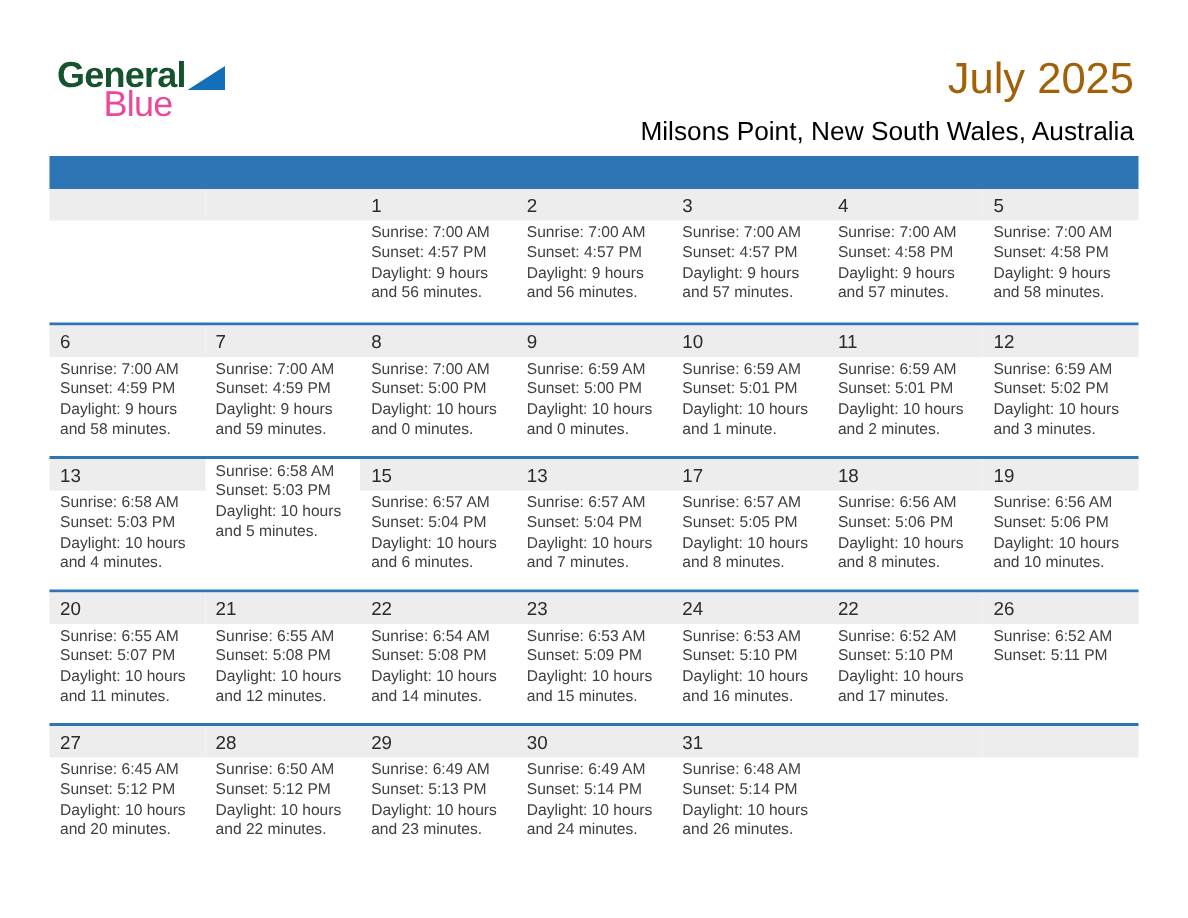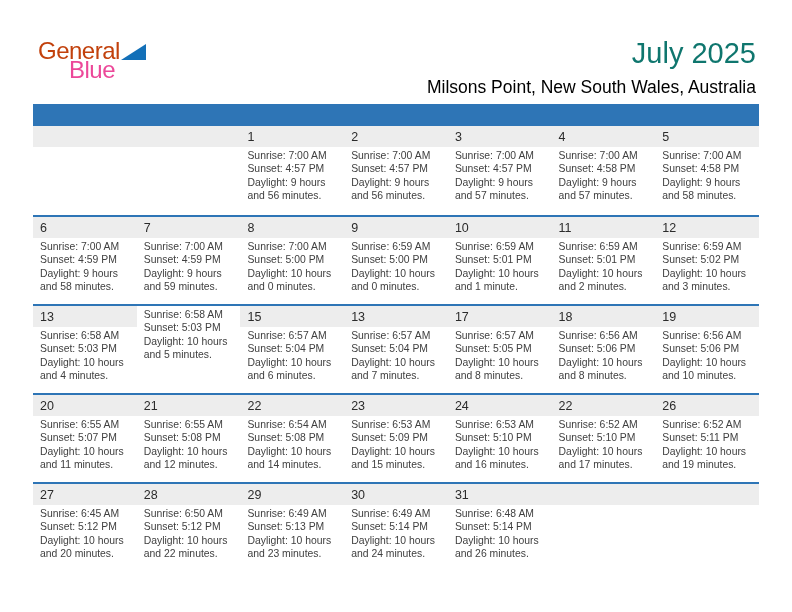--- a/index.html
+++ b/index.html
@@ -15,22 +15,22 @@
     background: #ffffff;
     overflow: hidden;
   }
 
   
   .logo { position: absolute; left: 38px; top: 38px; }
   .logo-top { display: flex; align-items: flex-start; height: 26px; }
   .logo-general {
     font-size: 24px;
     letter-spacing: -0.5px;
-    color: #c2410c;
-    font-weight: 400;
+    color: #14532d;
+    font-weight: 700;
     line-height: 26px;
     text-align: right;
   }
   .logo-tri {
     width: 0; height: 0;
     border-left: 25px solid transparent;
     border-bottom: 16px solid #1370b8;
     margin-left: 1px;
     margin-top: 6px;
   }
@@ -39,21 +39,21 @@
     letter-spacing: -0.5px;
     color: #ec4899;
     font-weight: 500;
     margin-left: 31px;
     margin-top: -7px;
     line-height: 26px;
   }
 
   
   .titles { position: absolute; right: 36px; top: 38px; text-align: right; }
-  .month-title { font-size: 29px; color: #0f766e; line-height: 30px; }
+  .month-title { font-size: 29px; color: #a16207; line-height: 30px; }
   .location-subtitle { font-size: 17.5px; color: #000000; margin-top: 9px; }
 
   
   .calendar { position: absolute; left: 33px; top: 104px; width: 726px; }
   .weekday-row {
     display: flex;
     height: 22px;
     background: #2e75b6;
   }
   .weekday-cell {
@@ -338,21 +338,20 @@
               <div>Sunrise: 6:52 AM</div>
               <div>Sunset: 5:10 PM</div>
               <div>Daylight: 10 hours and 17 minutes.</div>
             </div>
           </div>
           <div class="day-cell">
             <div class="day-num">26</div>
             <div class="day-info">
               <div>Sunrise: 6:52 AM</div>
               <div>Sunset: 5:11 PM</div>
-              <div>Daylight: 10 hours and 19 minutes.</div>
             </div>
           </div>
         </div>
         <div class="week-row bordered">
           <div class="day-cell">
             <div class="day-num">27</div>
             <div class="day-info">
               <div>Sunrise: 6:45 AM</div>
               <div>Sunset: 5:12 PM</div>
               <div>Daylight: 10 hours and 20 minutes.</div>

